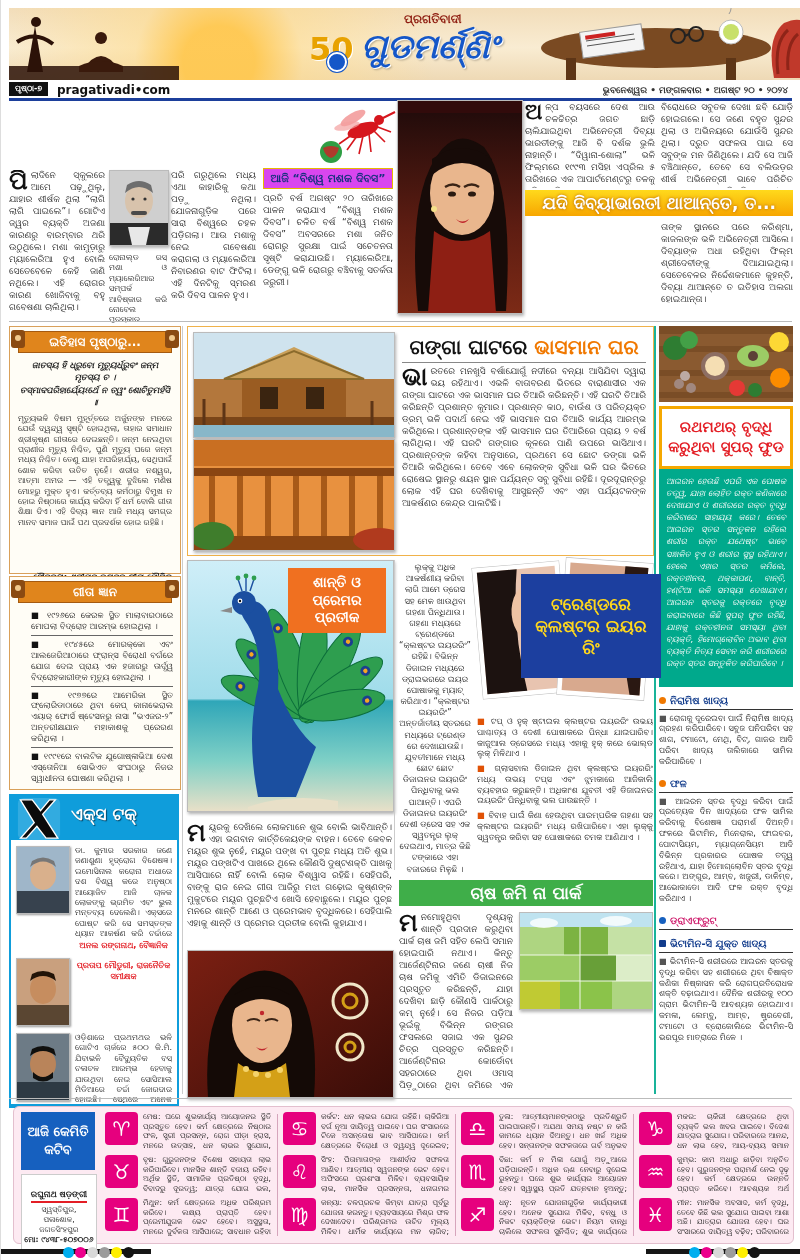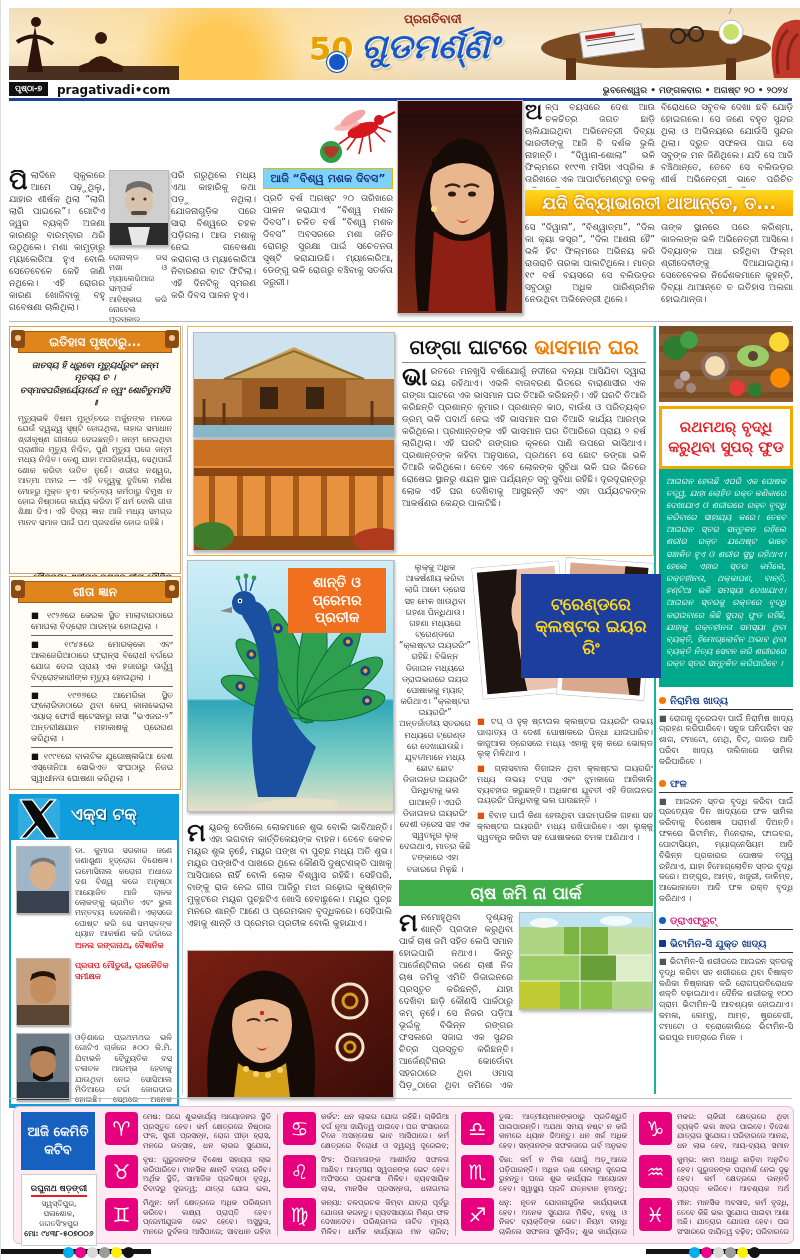--- a/index.html
+++ b/index.html
@@ -25,21 +25,21 @@
   .mh-emblem{position:absolute;left:318px;top:44px;width:16px;height:16px;border-radius:50%;
     background:#1557c8;border:2px solid #fff;box-shadow:0 0 0 1px #1557c8;}
   .infobar{left:8px;top:82px;width:783px;height:16px;border-bottom:3px solid #1c3f9b;}
   .page-label{position:absolute;left:0;top:0;background:#111;color:#fff;font-size:8px;
     padding:2px 6px;font-weight:bold;}
   .site{position:absolute;left:48px;top:1px;font-size:12px;font-weight:900;color:#111;}
   .dateline{position:absolute;right:4px;top:3px;font-size:9px;font-weight:bold;color:#333;}
 
   
   .lead-headline{left:12px;top:102px;width:310px;font-size:37px;line-height:1.1;font-weight:900;color:#e8191f;}
-  .mday-box{background:#7dd3fc;border:1px solid #e8b800;color:#16307e;font-weight:bold;
+  .mday-box{background:#d946ef;border:1px solid #e8b800;color:#16307e;font-weight:bold;
     font-size:11px;text-align:center;padding:3px 2px;margin-bottom:4px;}
   .ybox{left:524px;top:190px;width:268px;height:26px;background:linear-gradient(180deg,#ffd91c,#f7a600);
     color:#fff;font-weight:900;font-size:17px;text-align:center;line-height:26px;
     text-shadow:0 0 3px rgba(150,60,0,.8);}
 
   
   .orn-box{border:1px solid #d9a05a;background:#fffdf6;}
   .orn-head{position:relative;margin:4px 8px;background:#e0851c;color:#fff;font-weight:bold;
     font-size:12px;text-align:center;padding:3px 0;border:1px solid #a55a10;}
   .orn{position:absolute;top:-2px;width:14px;height:18px;background:#8a4a12;border-radius:3px;}
@@ -52,21 +52,21 @@
   .gitem:before{content:"■ ";color:#111;}
 
   
   .xhead{background:#0f9ddb;height:46px;position:relative;}
   .xlogo{position:absolute;left:4px;top:2px;width:52px;height:46px;}
   .xtitle{position:absolute;left:62px;top:10px;color:#fff;font-weight:900;font-size:17px;
     text-shadow:1px 1px 1px #046;}
   .xbody{border-left:2px solid #0f9ddb;border-right:2px solid #0f9ddb;border-bottom:4px solid #0f9ddb;
     background:#fff;padding:6px 5px;}
   .xentry{display:flex;gap:5px;margin-bottom:7px;}
-  .xname{font-size:8.2px;font-weight:bold;color:#e31e25;text-align:left;margin-top:2px;}
+  .xname{font-size:8.2px;font-weight:bold;color:#e31e25;text-align:center;margin-top:2px;}
   .xphoto{flex:none;width:52px;height:66px;border:1px solid #bbb;box-shadow:1px 1px 2px #999;}
 
   
   .gbox{border:1px solid #f0b24a;}
   .ghead{font-size:20px;font-weight:900;text-align:center;}
   .ghead .b{color:#111;} .ghead .o{color:#f07800;}
 
   
   .sf-title{background:#fff;border:3px solid #f5a800;color:#e31e25;font-weight:900;font-size:15px;
     text-align:center;padding:8px 2px;line-height:1.35;}
@@ -89,21 +89,21 @@
   .greenbar{background:#3fae49;color:#fff;font-weight:900;font-size:17px;text-align:center;
     line-height:26px;}
   .photo-frame{border:1px solid #bbb;box-shadow:1px 2px 3px rgba(0,0,0,.3);}
 
   
   .h-pink{left:12px;top:1106px;width:779px;height:136px;background:#fdeaf2;border:1px solid #e3bfce;
     border-radius:6px;}
   .h-blue{left:20px;top:1112px;width:74px;height:58px;background:#1660bf;color:#fff;font-weight:900;
     font-size:13px;line-height:1.35;text-align:center;display:flex;align-items:center;justify-content:center;}
   .h-astro{left:20px;top:1174px;width:74px;height:62px;background:#fff;border:1px solid #ccc;
-    text-align:center;font-size:7.6px;color:#222;padding-top:8px;}
+    text-align:center;font-size:7.6px;color:#222;padding-top:14px;}
   .h-astro .nm{font-weight:bold;font-size:8.4px;border-bottom:2px solid #e31e25;display:inline-block;
     padding-bottom:1px;margin-bottom:2px;}
   .zcol{position:absolute;top:1112px;width:166px;height:126px;overflow:hidden;}
   .zrow{display:flex;gap:5px;margin-bottom:5px;}
   .zicon{flex:none;width:33px;height:33px;background:#e6007e;color:#fff;border-radius:4px;
     display:flex;align-items:center;justify-content:center;font-size:20px;}
   .ztxt{font-size:7.5px;line-height:1.28;text-align:justify;color:#222;height:38px;overflow:hidden;}
   .zsep{position:absolute;top:1114px;width:1px;height:122px;background:#d6a5bc;}
 
   
@@ -214,21 +214,20 @@
     <circle cx="36" cy="108" r="3" fill="#f5e08a"></circle>
   </svg>
 
   <div class="abs txt" style="left:524px;top:102px;width:130px;height:86px">
     <span class="drop" style="font-size:22px;line-height:20px">ଅ</span><span>ଳ୍ପ ବୟସରେ ଦେଶ ଆଉ ଚଳଚ୍ଚିତ୍ର ଜଗତ ଛାଡ଼ି ଚାଲିଯାଇଥିବା ଅଭିନେତ୍ରୀ ଦିବ୍ୟା ଭାରତୀଙ୍କୁ ଆଜି ବି ଦର୍ଶକ ଭୁଲି ନାହାନ୍ତି। “ଦିୱାନା-ଶୋଲା” ଭଳି ଫିଲ୍ମରେ ୧୯୯୩ ମସିହା ଏପ୍ରିଲ ୫ ତାରିଖରେ ଏକ ଆପାର୍ଟମେଣ୍ଟରୁ ତଳକୁ ଖସି ପଡ଼ିବାରୁ ତାଙ୍କର ଦେହାନ୍ତ ଘଟିଥିଲା। ତାଙ୍କ ଫିଲ୍ମି କ୍ୟାରିଅର ଥିଲା ମାତ୍ର ୪ ବର୍ଷ। ତେବେ ଏହି ଅଳ୍ପଦିନର କ୍ୟାରିଅରରେ,</span>
   </div>
   <div class="abs txt" style="left:660px;top:102px;width:132px;height:86px">ବିରୋଧରେ ସବୁତକ ଦେଖା ଛବି ଯୋଡ଼ି ହୋଇଗଲେ। ସେ ଜଣେ ବହୁତ ସୁନ୍ଦର ଥିଲା ଓ ଅଭିନୟରେ ଯୋଉଁସି ସୁନ୍ଦର ଥିଲା। ଦ୍ରୁତ ସଫଳତା ପାଇ ସେ ସବୁଙ୍କ ମନ ଜିଣିଥିଲେ। ଯଦି ସେ ଆଜି ବଞ୍ଚିଥାନ୍ତେ, ତେବେ ସେ ବଲିଉଡ଼ର ଶୀର୍ଷ ଅଭିନେତ୍ରୀ ଭାବେ ପରିଚିତ ହୋଇଥାନ୍ତେ ବୋଲି ସିନେ ସମୀକ୍ଷକ କୁହନ୍ତି।</div>
 
   <div class="abs ybox">ଯଦି ଦିବ୍ୟାଭାରତୀ ଥାଆନ୍ତେ, ତ...</div>
 
-  <div class="abs txt" style="left:524px;top:222px;width:130px;height:96px">ସେ “ଦିୱାନା”, “ବିଶ୍ୱାତ୍ମା”, “ଦିଲ କା କ୍ୟା କସୂର”, “ଦିଲ ଆଶନା ହୈ” ଭଳି ହିଟ ଫିଲ୍ମରେ ଅଭିନୟ କରି ରାତାରାତି ତାରକା ପାଲଟିଥିଲେ। ମାତ୍ର ୧୯ ବର୍ଷ ବୟସରେ ସେ ବଲିଉଡ଼ର ସବୁଠାରୁ ଅଧିକ ପାରିଶ୍ରମିକ ନେଉଥିବା ଅଭିନେତ୍ରୀ ଥିଲେ।</div>
   <div class="abs txt" style="left:660px;top:222px;width:132px;height:96px">ତାଙ୍କ ସ୍ଥାନରେ ପରେ କରିଶ୍ମା, କାଜଲଙ୍କ ଭଳି ଅଭିନେତ୍ରୀ ଆସିଲେ। ଦିବ୍ୟାଙ୍କ ଅଧା ରହିଥିବା ଫିଲ୍ମ ଶ୍ରୀଦେବୀଙ୍କୁ ଦିଆଯାଇଥିଲା। ସେତେବେଳର ନିର୍ଦ୍ଦେଶକମାନେ କୁହନ୍ତି, ଦିବ୍ୟା ଥାଆନ୍ତେ ତ ଇତିହାସ ଅଲଗା ହୋଇଥାନ୍ତା।</div>
 
   <div class="abs hline" style="left:8px;top:321px;width:783px"></div>
 
   <div class="abs vline" style="left:181px;top:326px;height:768px"></div>
 
   <div class="abs orn-box" style="left:8px;top:326px;width:170px;height:246px">
     <div class="orn-head">
       <span class="orn l"></span>
       <span>ଇତିହାସ ପୃଷ୍ଠାରୁ...</span>

